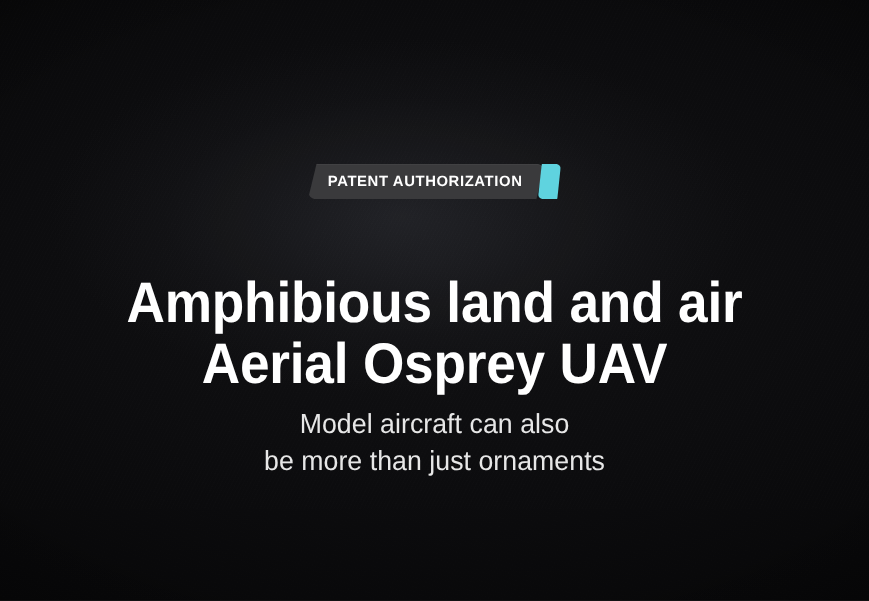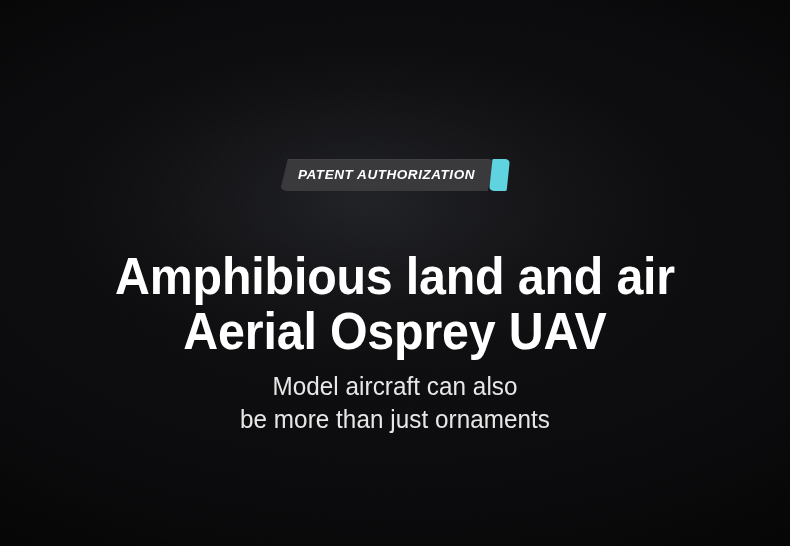--- a/index.html
+++ b/index.html
@@ -52,28 +52,27 @@
     position: absolute;
     inset: 0;
     display: flex;
     flex-direction: column;
     align-items: center;
   }
 
   
   .badge-row {
     position: absolute;
-    top: 159px;
+    top: 149px;
     left: 0;
     right: 0;
     height: 32px;
     display: flex;
     justify-content: center;
     align-items: flex-start;
-    font-style: italic;
   }
   .badge-wrap {
     position: relative;
     display: flex;
     align-items: stretch;
     height: 32px;
   }
   .badge-plate {
     position: relative;
     height: 32px;

